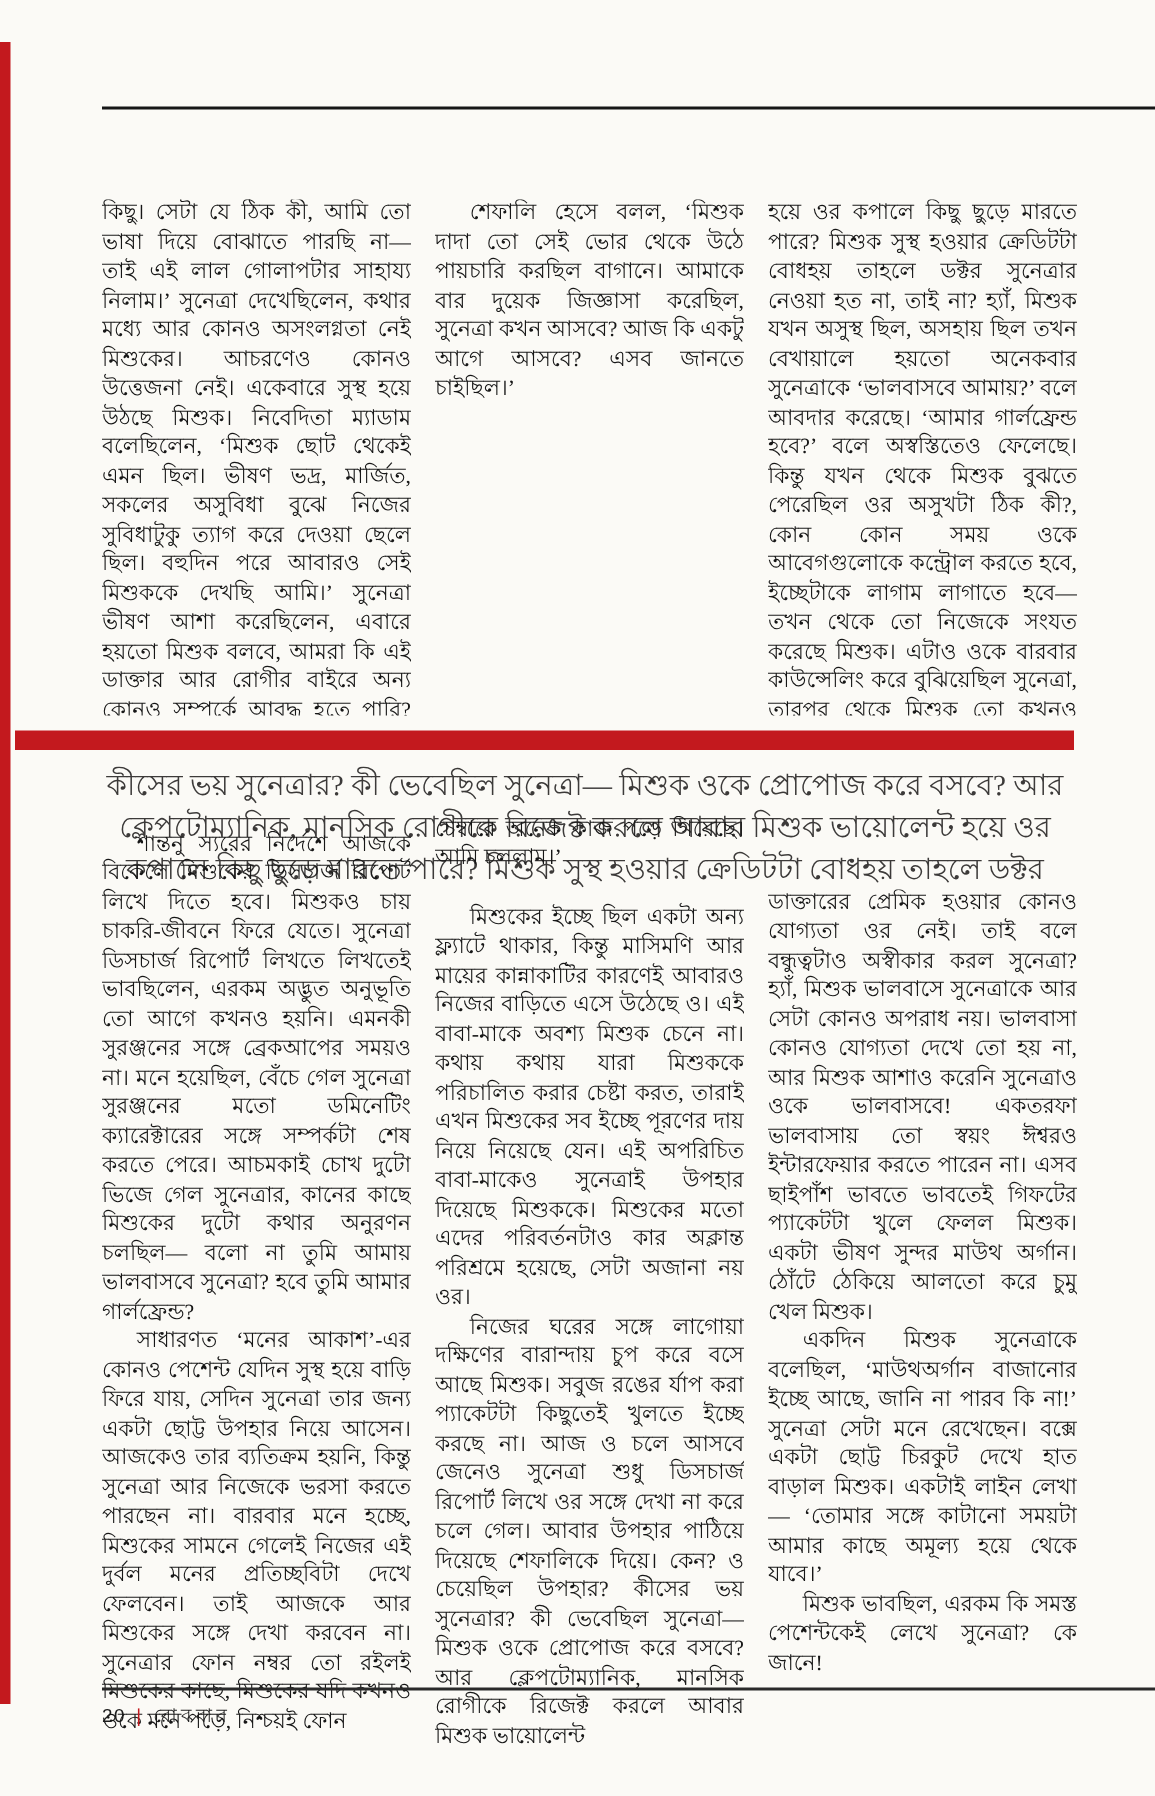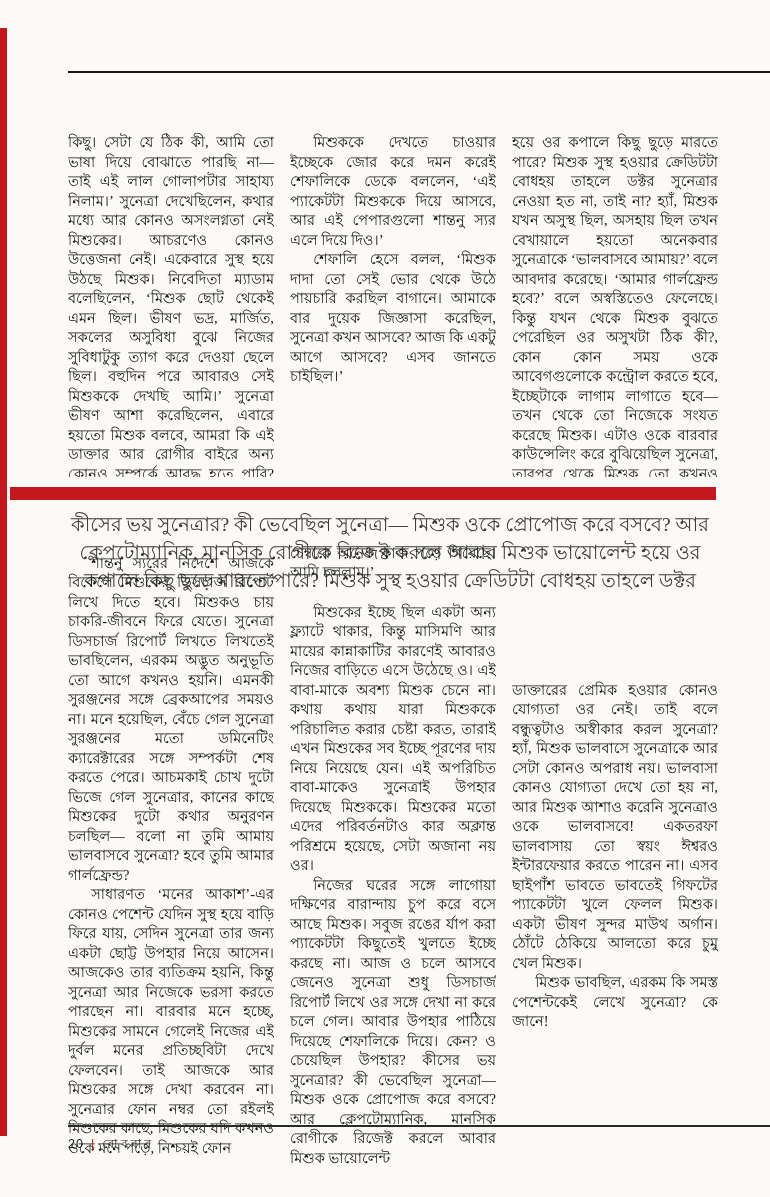--- a/index.html
+++ b/index.html
@@ -64,21 +64,20 @@
 <div class="page">
 
   <div class="red-stripe"></div>
   <div class="top-rule"></div>
 
   <section class="columns section-top">
     <div class="col">
       <p>কিছু। সেটা যে ঠিক কী, আমি তো ভাষা দিয়ে বোঝাতে পারছি না— তাই এই লাল গোলাপটার সাহায্য নিলাম।’ সুনেত্রা দেখেছিলেন, কথার মধ্যে আর কোনও অসংলগ্নতা নেই মিশুকের। আচরণেও কোনও উত্তেজনা নেই। একেবারে সুস্থ হয়ে উঠছে মিশুক। নিবেদিতা ম্যাডাম বলেছিলেন, ‘মিশুক ছোট থেকেই এমন ছিল। ভীষণ ভদ্র, মার্জিত, সকলের অসুবিধা বুঝে নিজের সুবিধাটুকু ত্যাগ করে দেওয়া ছেলে ছিল। বহুদিন পরে আবারও সেই মিশুককে দেখছি আমি।’ সুনেত্রা ভীষণ আশা করেছিলেন, এবারে হয়তো মিশুক বলবে, আমরা কি এই ডাক্তার আর রোগীর বাইরে অন্য কোনও সম্পর্কে আবদ্ধ হতে পারি? কিন্তু না, যত দিন গেল মিশুক নিজেকে গুটিয়ে নিল। বরং এখন সুনেত্রা ওর কাছে শুধুই ভাল ডক্টর, যাকে ও রেসপেক্ট করে।</p>
     </div>
     <div class="col">
-      <p class="indent">মিশুককে দেখতে চাওয়ার ইচ্ছেকে জোর করে দমন করেই শেফালিকে ডেকে বললেন, ‘এই প্যাকেটটা মিশুককে দিয়ে আসবে, আর এই পেপারগুলো শান্তনু স্যর এলে দিয়ে দিও।’</p>
       <p class="indent">শেফালি হেসে বলল, ‘মিশুক দাদা তো সেই ভোর থেকে উঠে পায়চারি করছিল বাগানে। আমাকে বার দুয়েক জিজ্ঞাসা করেছিল, সুনেত্রা কখন আসবে? আজ কি একটু আগে আসবে? এসব জানতে চাইছিল।’</p>
 
     </div>
     <div class="col">
       <p>হয়ে ওর কপালে কিছু ছুড়ে মারতে পারে? মিশুক সুস্থ হওয়ার ক্রেডিটটা বোধহয় তাহলে ডক্টর সুনেত্রার নেওয়া হত না, তাই না? হ্যাঁ, মিশুক যখন অসুস্থ ছিল, অসহায় ছিল তখন বেখায়ালে হয়তো অনেকবার সুনেত্রাকে ‘ভালবাসবে আমায়?’ বলে আবদার করেছে। ‘আমার গার্লফ্রেন্ড হবে?’ বলে অস্বস্তিতেও ফেলেছে। কিন্তু যখন থেকে মিশুক বুঝতে পেরেছিল ওর অসুখটা ঠিক কী?, কোন কোন সময় ওকে আবেগগুলোকে কন্ট্রোল করতে হবে, ইচ্ছেটাকে লাগাম লাগাতে হবে— তখন থেকে তো নিজেকে সংযত করেছে মিশুক। এটাও ওকে বারবার কাউন্সেলিং করে বুঝিয়েছিল সুনেত্রা, তারপর থেকে মিশুক তো কখনও ওকে বিব্রত করেনি, তাহলে কেন সুনেত্রা এড়িয়ে গেল ওকে! মিশুক এখন বোঝে সব, অমন এক সুন্দরী, সফল</p>
     </div>
   </section>
 
   <div class="quote-bar"></div>
 
@@ -89,20 +88,21 @@
       <p class="indent">শান্তনু স্যরের নির্দেশে আজকে বিকেলে মিশুকের ডিসচার্জ রিপোর্ট লিখে দিতে হবে। মিশুকও চায় চাকরি-জীবনে ফিরে যেতে। সুনেত্রা ডিসচার্জ রিপোর্ট লিখতে লিখতেই ভাবছিলেন, এরকম অদ্ভুত অনুভূতি তো আগে কখনও হয়নি। এমনকী সুরঞ্জনের সঙ্গে ব্রেকআপের সময়ও না। মনে হয়েছিল, বেঁচে গেল সুনেত্রা সুরঞ্জনের মতো ডমিনেটিং ক্যারেক্টারের সঙ্গে সম্পর্কটা শেষ করতে পেরে। আচমকাই চোখ দুটো ভিজে গেল সুনেত্রার, কানের কাছে মিশুকের দুটো কথার অনুরণন চলছিল— বলো না তুমি আমায় ভালবাসবে সুনেত্রা? হবে তুমি আমার গার্লফ্রেন্ড?</p>
       <p class="indent">সাধারণত ‘মনের আকাশ’-এর কোনও পেশেন্ট যেদিন সুস্থ হয়ে বাড়ি ফিরে যায়, সেদিন সুনেত্রা তার জন্য একটা ছোট্ট উপহার নিয়ে আসেন। আজকেও তার ব্যতিক্রম হয়নি, কিন্তু সুনেত্রা আর নিজেকে ভরসা করতে পারছেন না। বারবার মনে হচ্ছে, মিশুকের সামনে গেলেই নিজের এই দুর্বল মনের প্রতিচ্ছবিটা দেখে ফেলবেন। তাই আজকে আর মিশুকের সঙ্গে দেখা করবেন না। সুনেত্রার ফোন নম্বর তো রইলই মিশুকের কাছে, মিশুকের যদি কখনও ওকে মনে পড়ে, নিশ্চয়ই ফোন</p>
     </div>
     <div class="col">
       <p class="gap-after">চেম্বারে অনেক কাজ পড়ে গিয়েছে। আমি চললাম।’</p>
       <p class="indent">মিশুকের ইচ্ছে ছিল একটা অন্য ফ্ল্যাটে থাকার, কিন্তু মাসিমণি আর মায়ের কান্নাকাটির কারণেই আবারও নিজের বাড়িতে এসে উঠেছে ও। এই বাবা-মাকে অবশ্য মিশুক চেনে না। কথায় কথায় যারা মিশুককে পরিচালিত করার চেষ্টা করত, তারাই এখন মিশুকের সব ইচ্ছে পূরণের দায় নিয়ে নিয়েছে যেন। এই অপরিচিত বাবা-মাকেও সুনেত্রাই উপহার দিয়েছে মিশুককে। মিশুকের মতো এদের পরিবর্তনটাও কার অক্লান্ত পরিশ্রমে হয়েছে, সেটা অজানা নয় ওর।</p>
       <p class="indent">নিজের ঘরের সঙ্গে লাগোয়া দক্ষিণের বারান্দায় চুপ করে বসে আছে মিশুক। সবুজ রঙের র্যাপ করা প্যাকেটটা কিছুতেই খুলতে ইচ্ছে করছে না। আজ ও চলে আসবে জেনেও সুনেত্রা শুধু ডিসচার্জ রিপোর্ট লিখে ওর সঙ্গে দেখা না করে চলে গেল। আবার উপহার পাঠিয়ে দিয়েছে শেফালিকে দিয়ে। কেন? ও চেয়েছিল উপহার? কীসের ভয় সুনেত্রার? কী ভেবেছিল সুনেত্রা— মিশুক ওকে প্রোপোজ করে বসবে? আর ক্লেপটোম্যানিক, মানসিক রোগীকে রিজেক্ট করলে আবার মিশুক ভায়োলেন্ট</p>
     </div>
     <div class="col">
       <p>ডাক্তারের প্রেমিক হওয়ার কোনও যোগ্যতা ওর নেই। তাই বলে বন্ধুত্বটাও অস্বীকার করল সুনেত্রা? হ্যাঁ, মিশুক ভালবাসে সুনেত্রাকে আর সেটা কোনও অপরাধ নয়। ভালবাসা কোনও যোগ্যতা দেখে তো হয় না, আর মিশুক আশাও করেনি সুনেত্রাও ওকে ভালবাসবে! একতরফা ভালবাসায় তো স্বয়ং ঈশ্বরও ইন্টারফেয়ার করতে পারেন না। এসব ছাইপাঁশ ভাবতে ভাবতেই গিফটের প্যাকেটটা খুলে ফেলল মিশুক। একটা ভীষণ সুন্দর মাউথ অর্গান। ঠোঁটে ঠেকিয়ে আলতো করে চুমু খেল মিশুক।</p>
+      <p class="indent">একদিন মিশুক সুনেত্রাকে বলেছিল, ‘মাউথঅর্গান বাজানোর ইচ্ছে আছে, জানি না পারব কি না!’ সুনেত্রা সেটা মনে রেখেছেন। বক্সে একটা ছোট্ট চিরকুট দেখে হাত বাড়াল মিশুক। একটাই লাইন লেখা— ‘তোমার সঙ্গে কাটানো সময়টা আমার কাছে অমূল্য হয়ে থেকে যাবে।’</p>
       <p class="indent">মিশুক ভাবছিল, এরকম কি সমস্ত পেশেন্টকেই লেখে সুনেত্রা? কে জানে!</p>
 
     </div>
   </section>
 
   <div class="footer-rule"></div>
 
   <footer class="page-footer">
     <span>20</span><span class="sep">|</span><span class="mag-title">রোববার</span>
   </footer>

